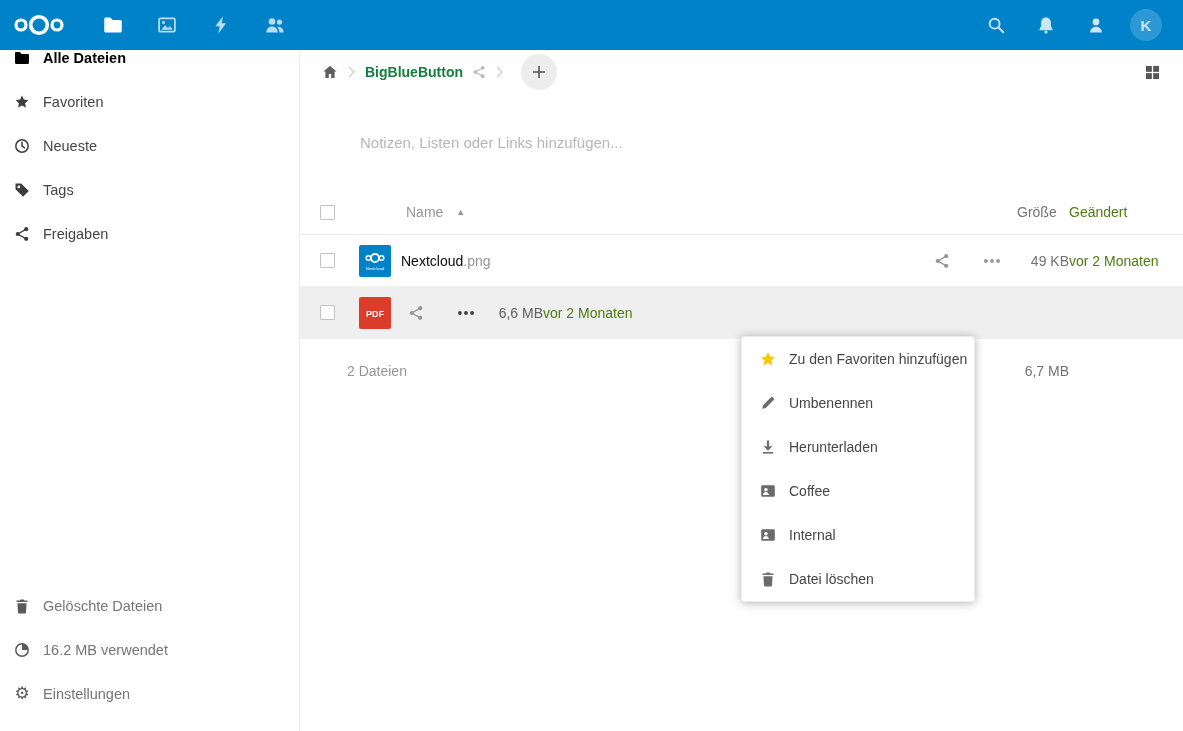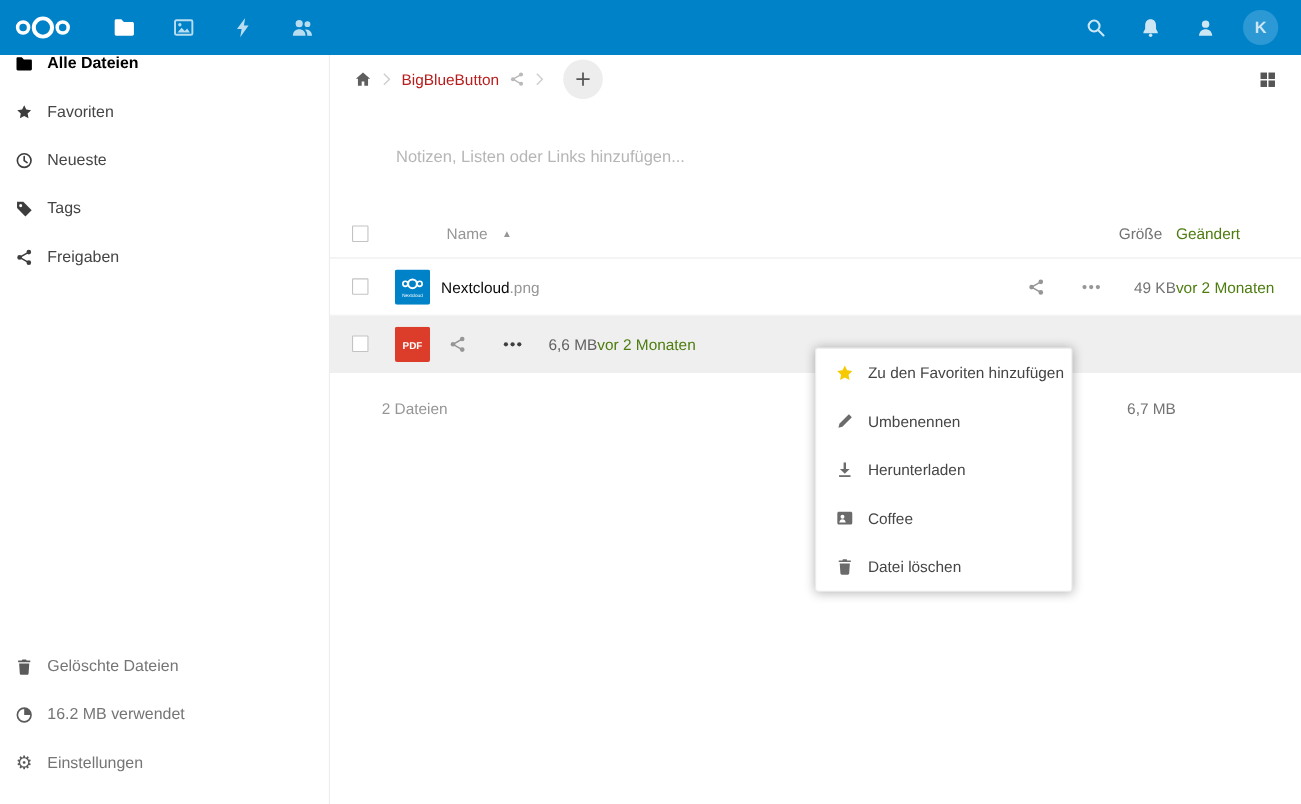--- a/index.html
+++ b/index.html
@@ -28,21 +28,21 @@
   .sidebar-footer .nav-item{color:#757575}
   .sidebar-footer .nav-icon{color:#5a5a5a}
   .gear-glyph{font-size:17px;line-height:16px}
 
   .content{flex:1;position:relative;background:#fff}
 
   
   .controls{height:44px;display:flex;align-items:center;padding-left:22px;position:relative}
   .crumb-home{color:#5f5f5f;display:flex;cursor:pointer}
   .crumb-sep{color:#cfcfcf;margin:0 10px;display:flex}
-  .crumb-name{font-size:14px;font-weight:400;color:#b91c1c;cursor:pointer}
+  .crumb-name{font-size:14px;font-weight:700;color:#15803d;cursor:pointer}
   .crumb-share{color:#b9b9b9;margin-left:9px;display:flex;cursor:pointer}
   .add-btn{width:36px;height:36px;border-radius:50%;background:#ededed;display:flex;align-items:center;justify-content:center;color:#555;cursor:pointer;margin-left:8px}
   .view-toggle{position:absolute;right:13px;top:4px;width:36px;height:36px;display:flex;align-items:center;justify-content:center;color:#555;cursor:pointer}
 
   
   .notes-input{display:block;margin:38px 0 0 60px;border:none;outline:none;font-size:15px;color:#555;width:430px;height:20px;font-family:inherit;background:transparent}
   .notes-input::placeholder{color:#b6b6b6}
 
   
   .filelist{margin-top:38px;font-size:14px}
@@ -61,21 +61,21 @@
   .cell-share,.cell-dots{width:50px;flex:none;display:flex;justify-content:center;color:#969696;cursor:pointer}
   .cell-dots.active{color:#3f3f3f}
   .cell-size{width:52px;flex:none;text-align:right;white-space:nowrap;color:#737373}
   .hdr-size{padding-right:18px;overflow:visible}
   .size-dark{color:#616161}
   .cell-mod{width:114px;flex:none;color:#4d7c0f;white-space:nowrap}
   .summary-row{height:64px;display:flex;align-items:center;color:#969696;padding-left:20px}
   .sum-label{margin-left:27px}
 
   
-  .context-menu{position:absolute;left:741px;top:316px;width:234px;background:#fff;border:1px solid #ececec;border-radius:3px;box-shadow:0 1px 10px rgba(0,0,0,.3);z-index:10}
+  .context-menu{position:absolute;left:741px;top:336px;width:234px;background:#fff;border:1px solid #ececec;border-radius:3px;box-shadow:0 1px 10px rgba(0,0,0,.3);z-index:10}
   .menu-item{height:44px;display:flex;align-items:center;padding-left:18px;font-size:14px;color:#454545;cursor:pointer;white-space:nowrap}
   .menu-icon{width:16px;height:16px;margin-right:13px;display:flex;align-items:center;justify-content:center;color:#6b6b6b;flex:none}
   .menu-icon.star{color:#f7ca00}
 </style>
 </head>
 <body>
 
 <header class="topbar">
   <div class="logo">
     <svg width="54" height="24" viewBox="0 0 54 24" fill="none" stroke="#fff">
@@ -400,19 +400,29 @@
           <path d="M2.6 2.2h10.8c.8 0 1.4.6 1.4 1.4v8.8c0 .8-.6 1.4-1.4 1.4H2.6c-.8 0-1.4-.6-1.4-1.4V3.6c0-.8.6-1.4 1.4-1.4z"></path>
           <circle cx="5.9" cy="6.7" r="1.8" fill="#fff"></circle>
           <path d="M2.9 12c.3-1.9 1.5-3 3-3s2.7 1.1 3 3z" fill="#fff"></path>
         </svg>
     </span>
     <span>Coffee</span>
   </div>
   <div class="menu-item">
     <span class="menu-icon">
       <svg width="16" height="16" viewBox="0 0 16 16" fill="currentColor">
+          <path d="M2.6 2.2h10.8c.8 0 1.4.6 1.4 1.4v8.8c0 .8-.6 1.4-1.4 1.4H2.6c-.8 0-1.4-.6-1.4-1.4V3.6c0-.8.6-1.4 1.4-1.4z"></path>
+          <circle cx="5.9" cy="6.7" r="1.8" fill="#fff"></circle>
+          <path d="M2.9 12c.3-1.9 1.5-3 3-3s2.7 1.1 3 3z" fill="#fff"></path>
+        </svg>
+    </span>
+    <span>Internal</span>
+  </div>
+  <div class="menu-item">
+    <span class="menu-icon">
+      <svg width="16" height="16" viewBox="0 0 16 16" fill="currentColor">
           <path d="M6.3 1.5h3.4l.5 1h3.3V4H2.5V2.5h3.3z"></path>
           <path d="M3.4 5.2h9.2l-.6 9c0 .7-.6 1.3-1.3 1.3H5.3c-.7 0-1.3-.6-1.3-1.3z"></path>
         </svg>
     </span>
     <span>Datei löschen</span>
   </div>
 </div>
 
 </body></html>

